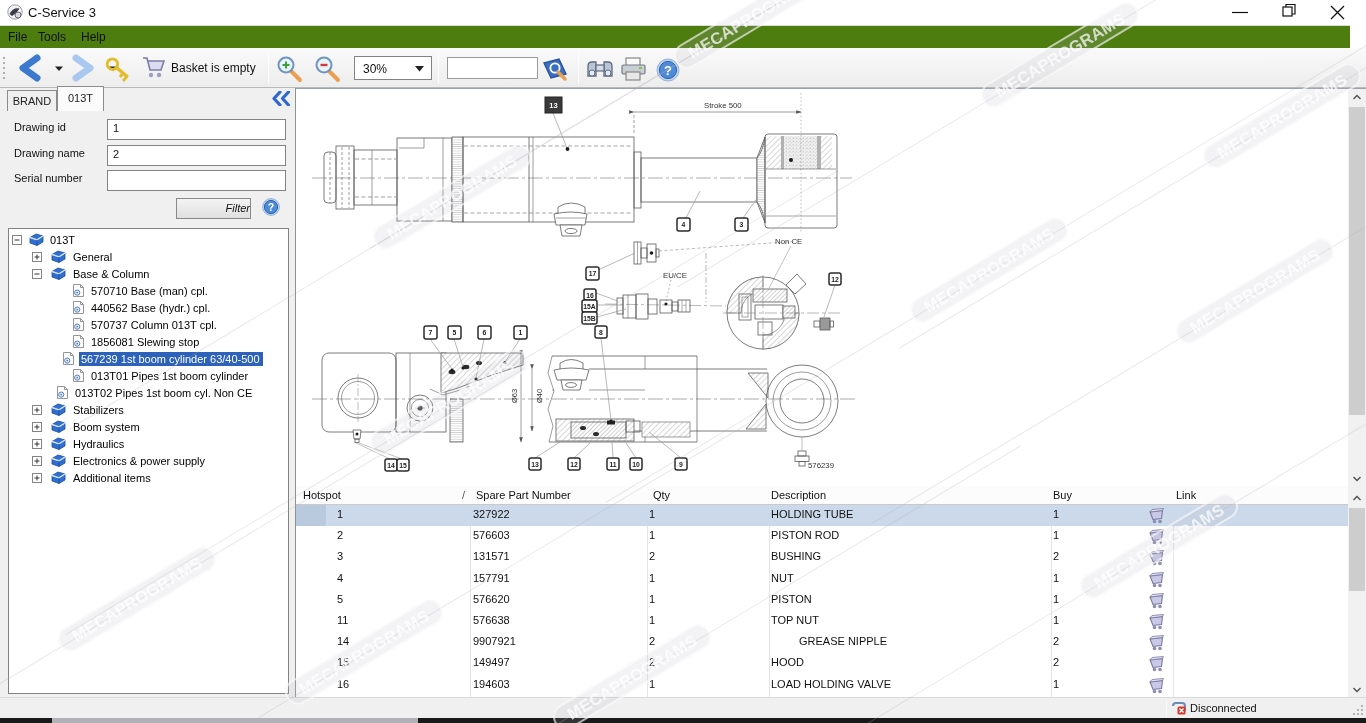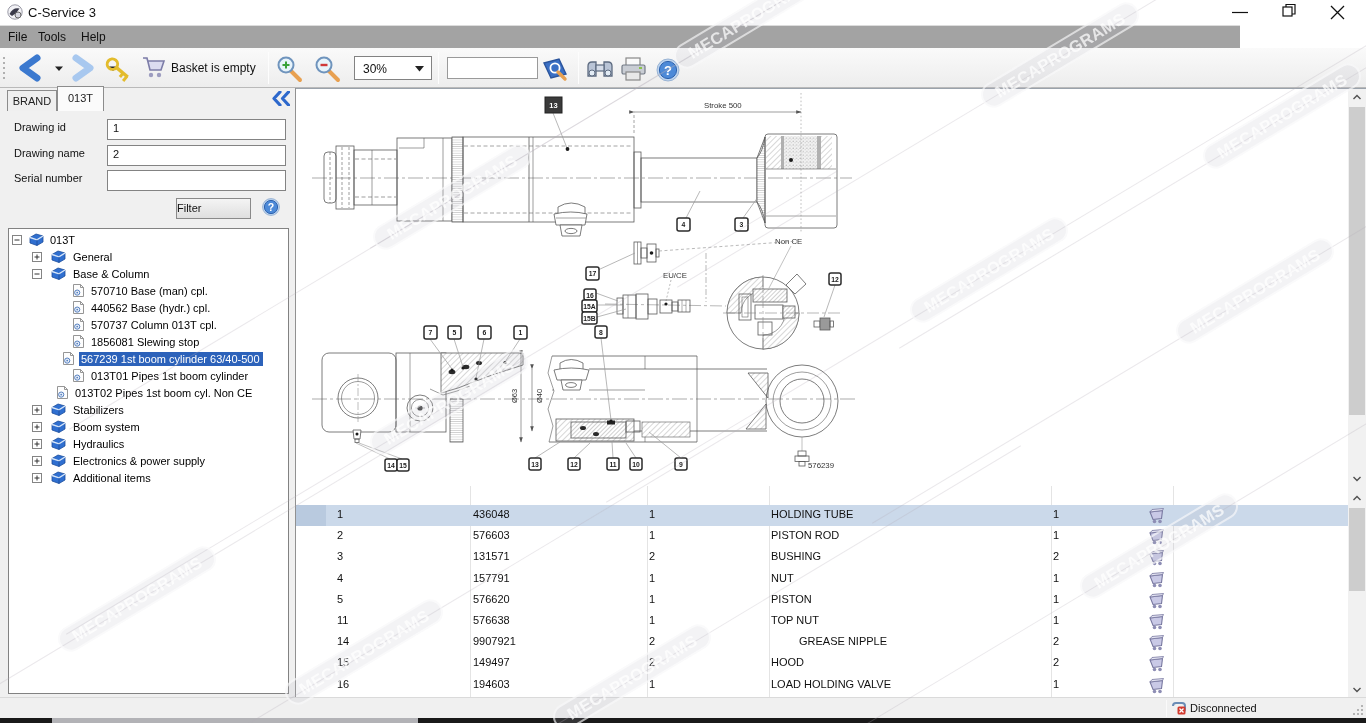--- a/index.html
+++ b/index.html
@@ -1,32 +1,32 @@
 <!DOCTYPE html>
 <html><head>
 <meta charset="utf-8">
 <style>
 * { margin:0; padding:0; box-sizing:border-box; }
 html,body { width:1366px; height:723px; overflow:hidden; background:#fff;
   font-family:"Liberation Sans", sans-serif; }
 .abs { position:absolute; }
 #titlebar { left:0; top:0; width:1366px; height:25px; background:#fff; }
 #titlebar .title { position:absolute; left:28px; top:5px; font-size:13px; color:#111; }
-#menubar { left:0; top:25px; width:1240px; height:23px; background:#a3a3a3; border-top:1px solid #dcdcdc; }
+#menubar { left:0; top:25px; width:1350px; height:23px; background:#4d7c0f; border-top:1px solid #dcdcdc; }
 .menuitem { position:absolute; top:4px; font-size:12px; color:#111; }
 #toolbar { left:0; top:48px; width:1366px; height:40px;
   background:linear-gradient(#fafafa,#ededed); border-bottom:1px solid #b9b9b9; }
 .tsep { position:absolute; top:4px; width:1px; height:32px; background:#cfcfcf; border-right:1px solid #fdfdfd; }
 #leftpanel { left:0; top:88px; width:296px; height:609px; background:#f0f0f0; border-right:1px solid #919191;}
 .tab { position:absolute; font-size:11px; color:#222; text-align:center; }
 #tab1 { left:7px; top:90px; width:50px; height:21px; background:#efefef; border:1px solid #8c8c8c; border-bottom:none; line-height:21px; }
 #tab2 { left:57px; top:86px; width:47px; height:25px; background:#fbfbfb; border:1px solid #8c8c8c; border-bottom:none; line-height:23px; }
 .flabel { position:absolute; font-size:11px; color:#111; }
 .finput { position:absolute; left:107px; width:179px; height:21px; background:#fff; border:1px solid #838383; font-size:11px; color:#111; padding:2px 0 0 5px; }
-#filterbtn { position:absolute; left:176px; top:198px; width:75px; height:21px; background:linear-gradient(#f4f4f4,#dfdfdf); border:1px solid #8a8a8a; font-size:11px; color:#111; text-align:left; line-height:19px; }
+#filterbtn { position:absolute; left:176px; top:198px; width:75px; height:21px; background:linear-gradient(#f4f4f4,#dfdfdf); border:1px solid #8a8a8a; font-size:11px; color:#111; text-align:right; line-height:19px;font-style:italic; }
 #treebox { position:absolute; left:8px; top:228px; width:281px; height:466px; background:#fff; border:1px solid #828282; overflow:hidden; }
 .trow { position:absolute; height:17px; display:flex; align-items:center; font-size:11px; color:#000; white-space:nowrap; }
 .trow svg { flex:none; }
 .tsel { background:#2c62ba; color:#fff; padding:1px 3px 1px 2px; }
 #drawpanel { left:296px; top:88px; width:1052px; height:398px; background:#fff; border-top:1px solid #9aa2ab; }
 #vsb1 { left:1348px; top:88px; width:18px; height:398px; background:#f1f1f1; border-top:1px solid #9aa2ab;}
 #vsb2 { left:1348px; top:486px; width:18px; height:212px; background:#f1f1f1; }
 .sbthumb { position:absolute; left:1px; width:16px; background:#cdcdcd; }
 .sbarrow { position:absolute; left:0; width:18px; height:17px; background:#f1f1f1; color:#505050; }
 #tablearea { left:296px; top:486px; width:1052px; height:212px; background:#fff; overflow:hidden; }
@@ -573,24 +573,33 @@
   <div class="sbarrow" style="top:195px"><svg width="18" height="17">
         <path d="M5.5 7 L9 10.5 L12.5 7" fill="none" stroke="#505050" stroke-width="1.4"></path>
       </svg></div>
 </div>
 <div id="tablearea" class="abs">
   <div class="colline" style="left:174px"></div>
   <div class="colline" style="left:351px"></div>
   <div class="colline" style="left:473px"></div>
   <div class="colline" style="left:755px"></div>
   <div class="colline" style="left:877px"></div>
+  <div id="thead">
+    <span style="left:7px">Hotspot</span>
+    <span style="left:166px;color:#555">/</span>
+    <span style="left:180px">Spare Part Number</span>
+    <span style="left:357px">Qty</span>
+    <span style="left:475px">Description</span>
+    <span style="left:757px">Buy</span>
+    <span style="left:880px">Link</span>
+  </div>
   <div class="drow selrow" style="top:19px">
     <div class="gutter" style="background:#b9cadf"></div>
     <span style="left:41px">1</span>
-      <span style="left:177px">436048</span>
+      <span style="left:177px">327922</span>
       <span style="left:353px">1</span>
       <span style="left:475px">HOLDING TUBE</span>
       <span style="left:757px">1</span>
     <svg class="abs" style="left:852px;top:3px" width="17" height="16" viewBox="0 0 17 16">
         <use href="#cart2"></use>
       </svg>
   </div>
   <div class="drow" style="top:40.2px">
     <span style="left:41px">2</span>
       <span style="left:177px">576603</span>

